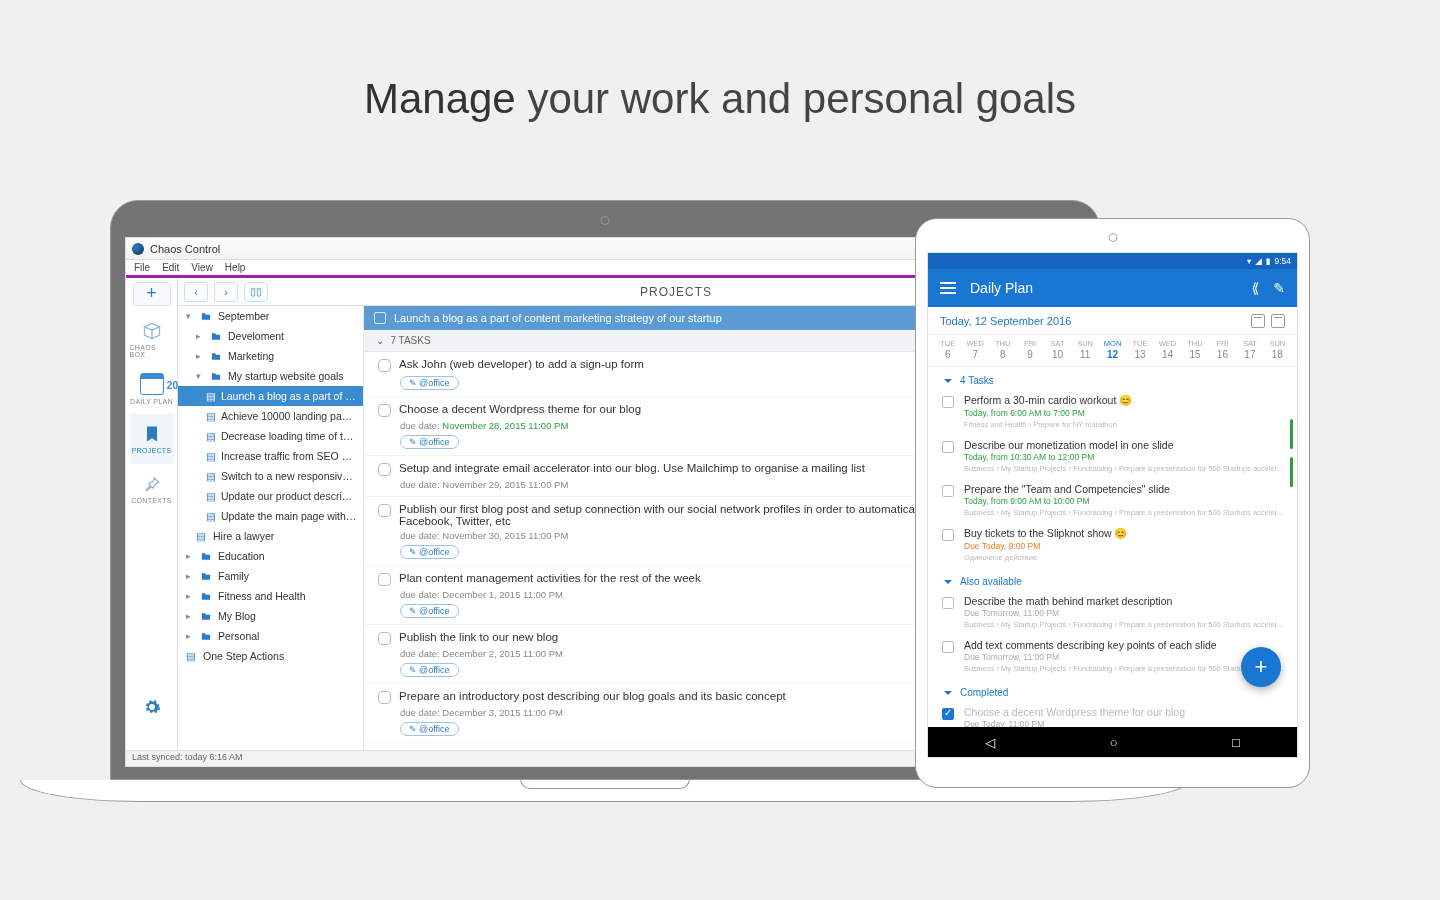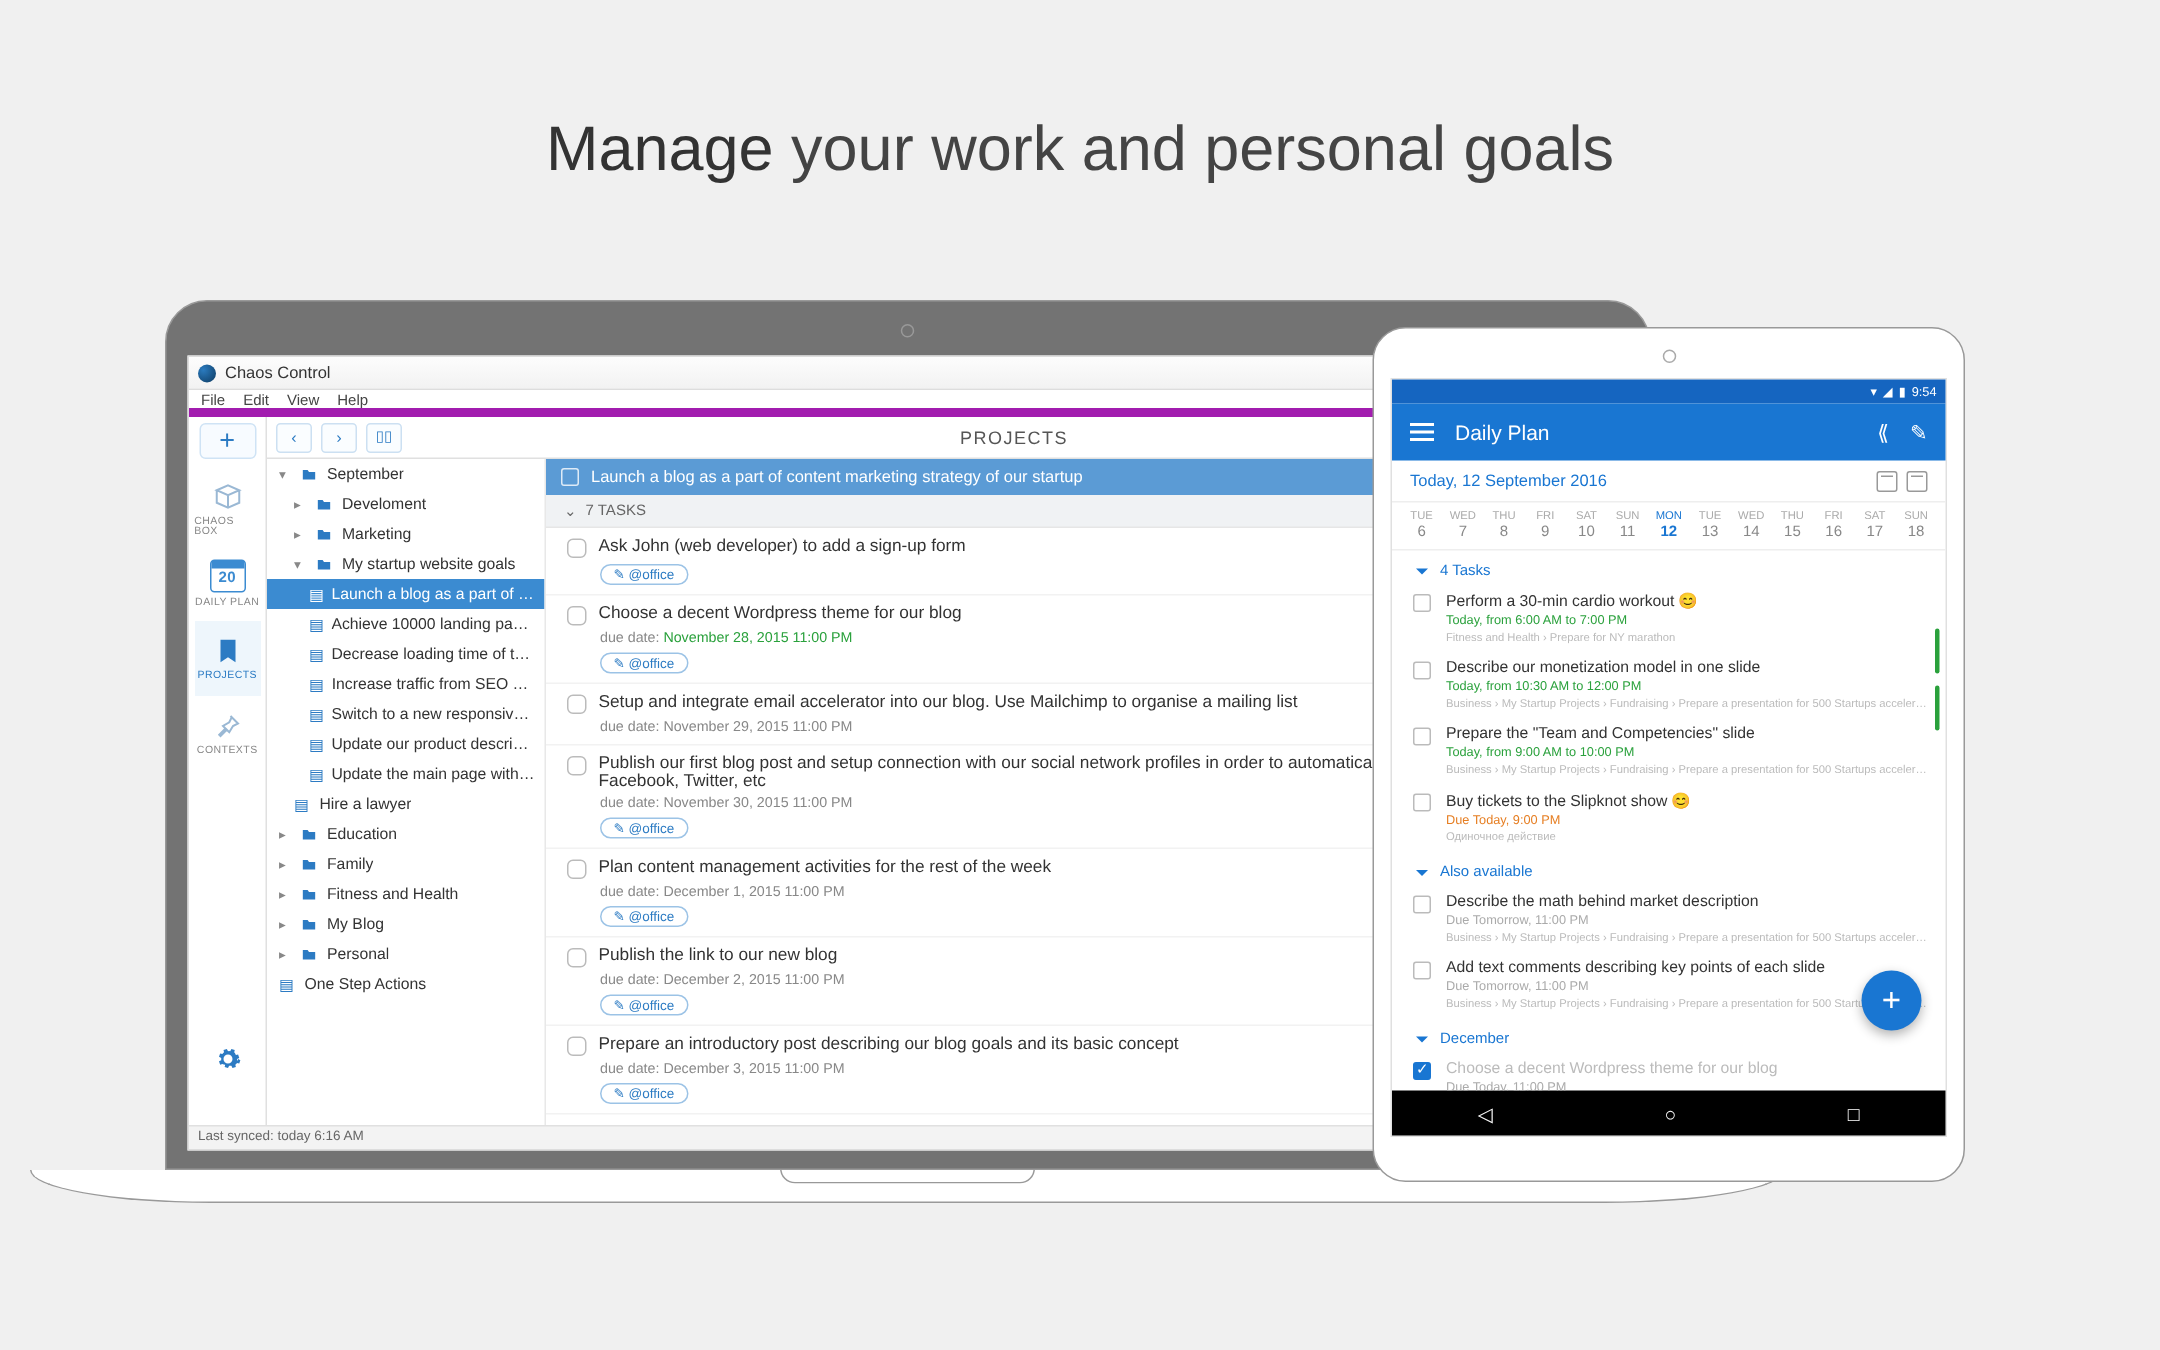--- a/index.html
+++ b/index.html
@@ -10,21 +10,21 @@
   
   .laptop { position: absolute; left: 110px; top: 200px; width: 990px; }
   .laptop-screen-bezel { border: 1px solid #999; border-radius: 28px 28px 0 0; padding: 36px 14px 12px 14px; background: #737373; height: 580px; }
   .laptop-camera { position: absolute; top: 16px; left: 50%; transform: translateX(-50%); width: 9px; height: 9px; border: 1px solid #999; border-radius: 50%; }
   .laptop-base { height: 22px; border: 1px solid #999; border-top: none; background: #fff; margin: 0 -90px; border-radius: 0 0 120px 120px / 0 0 22px 22px; position: relative; }
   .laptop-notch { position: absolute; top: -1px; left: 50%; transform: translateX(-50%); width: 170px; height: 10px; border: 1px solid #999; border-top: none; border-radius: 0 0 10px 10px; }
 
   .desktop-app { width: 100%; height: 100%; background: #fff; font-size: 11px; color: #333; display: flex; flex-direction: column; border: 1px solid #ddd; }
   .titlebar { display: flex; align-items: center; gap: 6px; height: 22px; padding: 0 6px; background: linear-gradient(#fdfdfd,#f2f2f2); border-bottom: 1px solid #ddd; }
   .titlebar .logo { width: 12px; height: 12px; border-radius: 50%; background: radial-gradient(circle at 30% 30%, #2b7bbf, #0d3a60); }
-  .menubar { display: flex; gap: 12px; height: 18px; padding: 2px 8px; font-size: 10px; color: #444; border-bottom: 6px solid #a21caf; }
+  .menubar { display: flex; gap: 12px; height: 18px; padding: 2px 8px; font-size: 10px; color: #444; border-bottom: 3px solid #a21caf; }
   .menubar span { cursor: default; }
 
   .app-body { flex: 1; display: flex; min-height: 0; }
   .left-rail { width: 52px; border-right: 1px solid #e0e0e0; display: flex; flex-direction: column; align-items: center; padding-top: 4px; position: relative; }
   .rail-btn { width: 44px; height: 50px; display: flex; flex-direction: column; align-items: center; justify-content: center; gap: 3px; font-size: 7px; color: #888; letter-spacing: .3px; cursor: pointer; }
   .rail-btn.selected { background: #eef6fc; color: #2c7bc3; }
   .rail-add { width: 38px; height: 24px; margin-bottom: 8px; border: 1px solid #cfe3f5; border-radius: 4px; color: #2c7bc3; font-size: 18px; line-height: 20px; text-align: center; background: #f7fbff; }
   .rail-btn svg, .rail-btn .ic { width: 22px; height: 20px; }
   .rail-settings { position: absolute; bottom: 30px; color: #2c7bc3; font-size: 16px; cursor: pointer; }
 
@@ -127,21 +127,21 @@
           <div class="rail-add">+</div>
           <div class="rail-btn">
             <svg class="ic" viewBox="0 0 24 24" fill="none" stroke="#9ab8d4" stroke-width="1.6">
                 <path d="M3 7l9-4 9 4-9 4-9-4zM3 7v10l9 4 9-4V7M12 11v10"></path>
               </svg>
             <span>CHAOS BOX</span>
           </div>
           <div class="rail-btn">
             <div style="width:24px;height:22px;border:1.5px solid #3b8bd1;border-radius:3px;position:relative;color:#3b8bd1;background:#fff;">
               <div style="position:absolute;top:0;left:0;right:0;height:5px;background:#3b8bd1;"></div>
-              <div style="position:absolute;top:6px;width:100%;text-align:center;font-size:10px;font-weight:bold;">20</div>
+              <div style="position:absolute;top:6px;width:100%;text-align:center;font-size:10px;font-weight:bold;margin-left:21px;">20</div>
             </div>
             <span>DAILY PLAN</span>
           </div>
           <div class="rail-btn selected">
             <svg class="ic" viewBox="0 0 24 24" fill="#2c7bc3">
                 <path d="M6 3h12v18l-6-4-6 4z"></path>
               </svg>
             <span>PROJECTS</span>
           </div>
           <div class="rail-btn">
@@ -408,21 +408,21 @@
           </div>
         </div>
         <div class="t-task">
           <div class="t-check"></div>
           <div class="t-body">
             <div class="t-title">Add text comments describing key points of each slide</div>
             <div class="t-sub grey">Due Tomorrow, 11:00 PM</div>
             <div class="t-crumb">Business › My Startup Projects › Fundraising › Prepare a presentation for 500 Startups accelerator</div>
           </div>
         </div>
-        <div class="section-head">December</div>
+        <div class="section-head">Completed</div>
         <div class="t-task">
           <div class="t-check done"></div>
           <div class="t-body">
             <div class="t-title done">Choose a decent Wordpress theme for our blog</div>
             <div class="t-sub grey">Due Today, 11:00 PM</div>
           </div>
         </div>
         <div class="fab">+</div>
     </div>
     <div class="android-nav">

